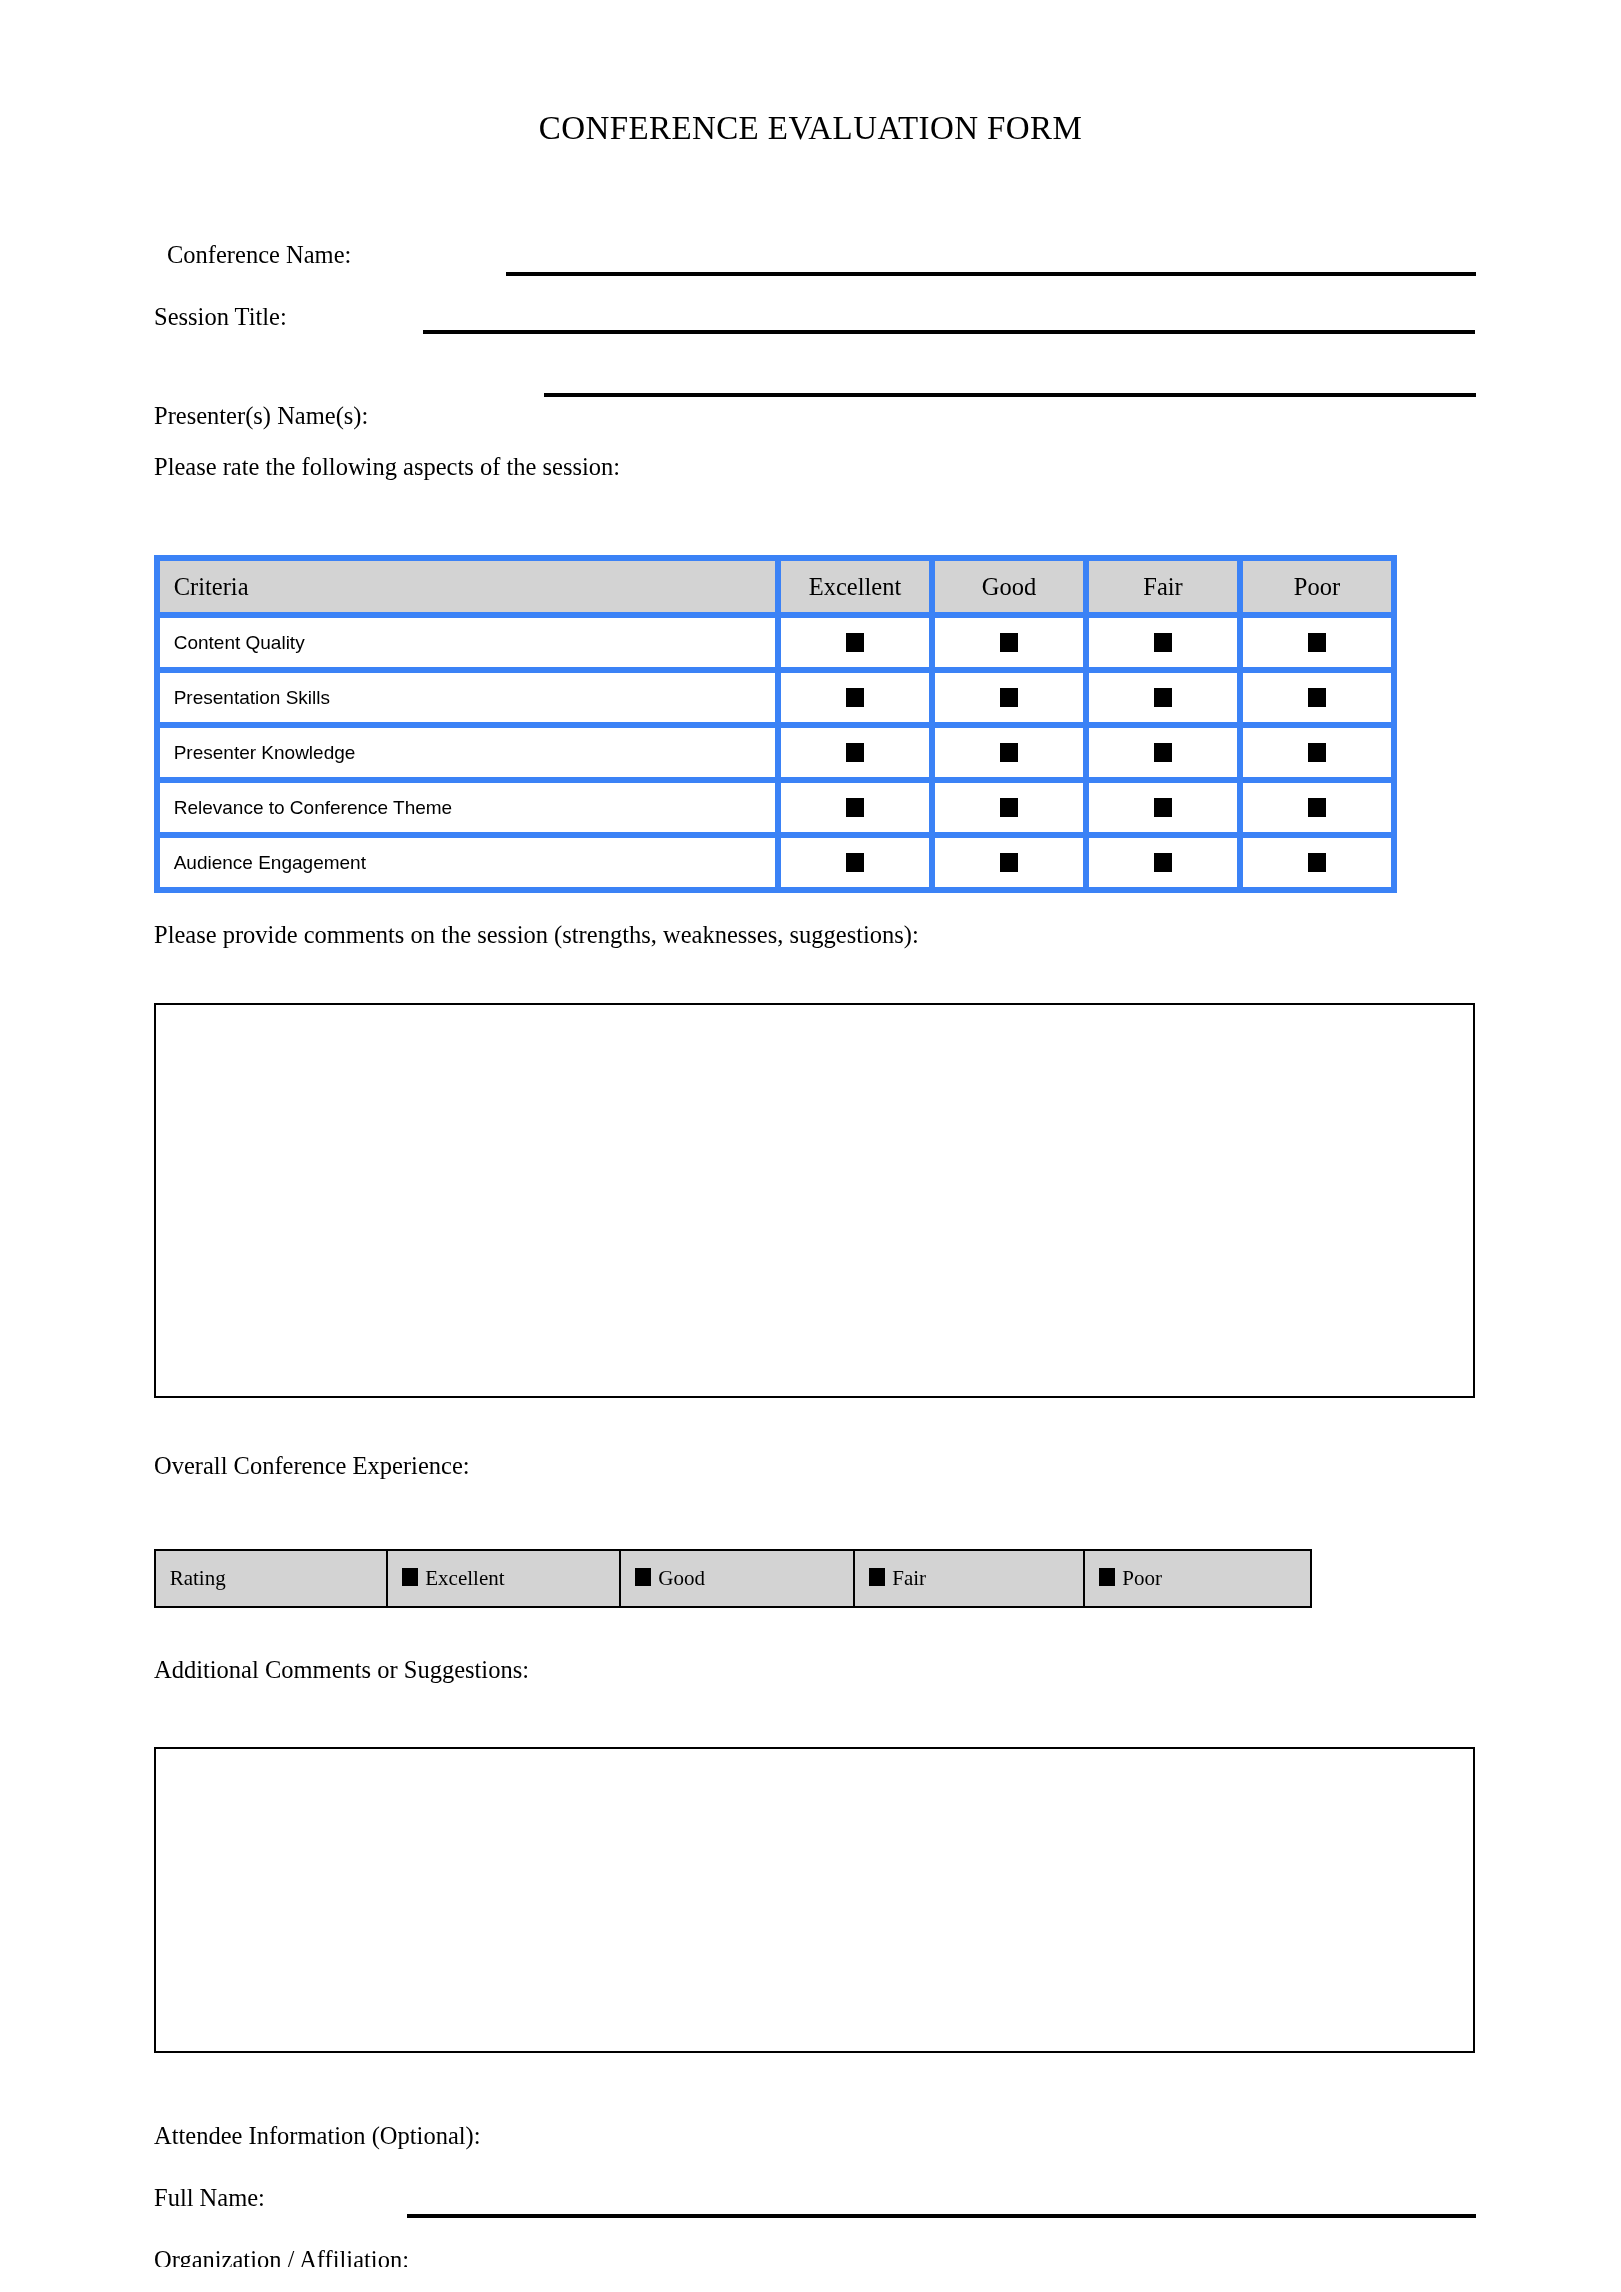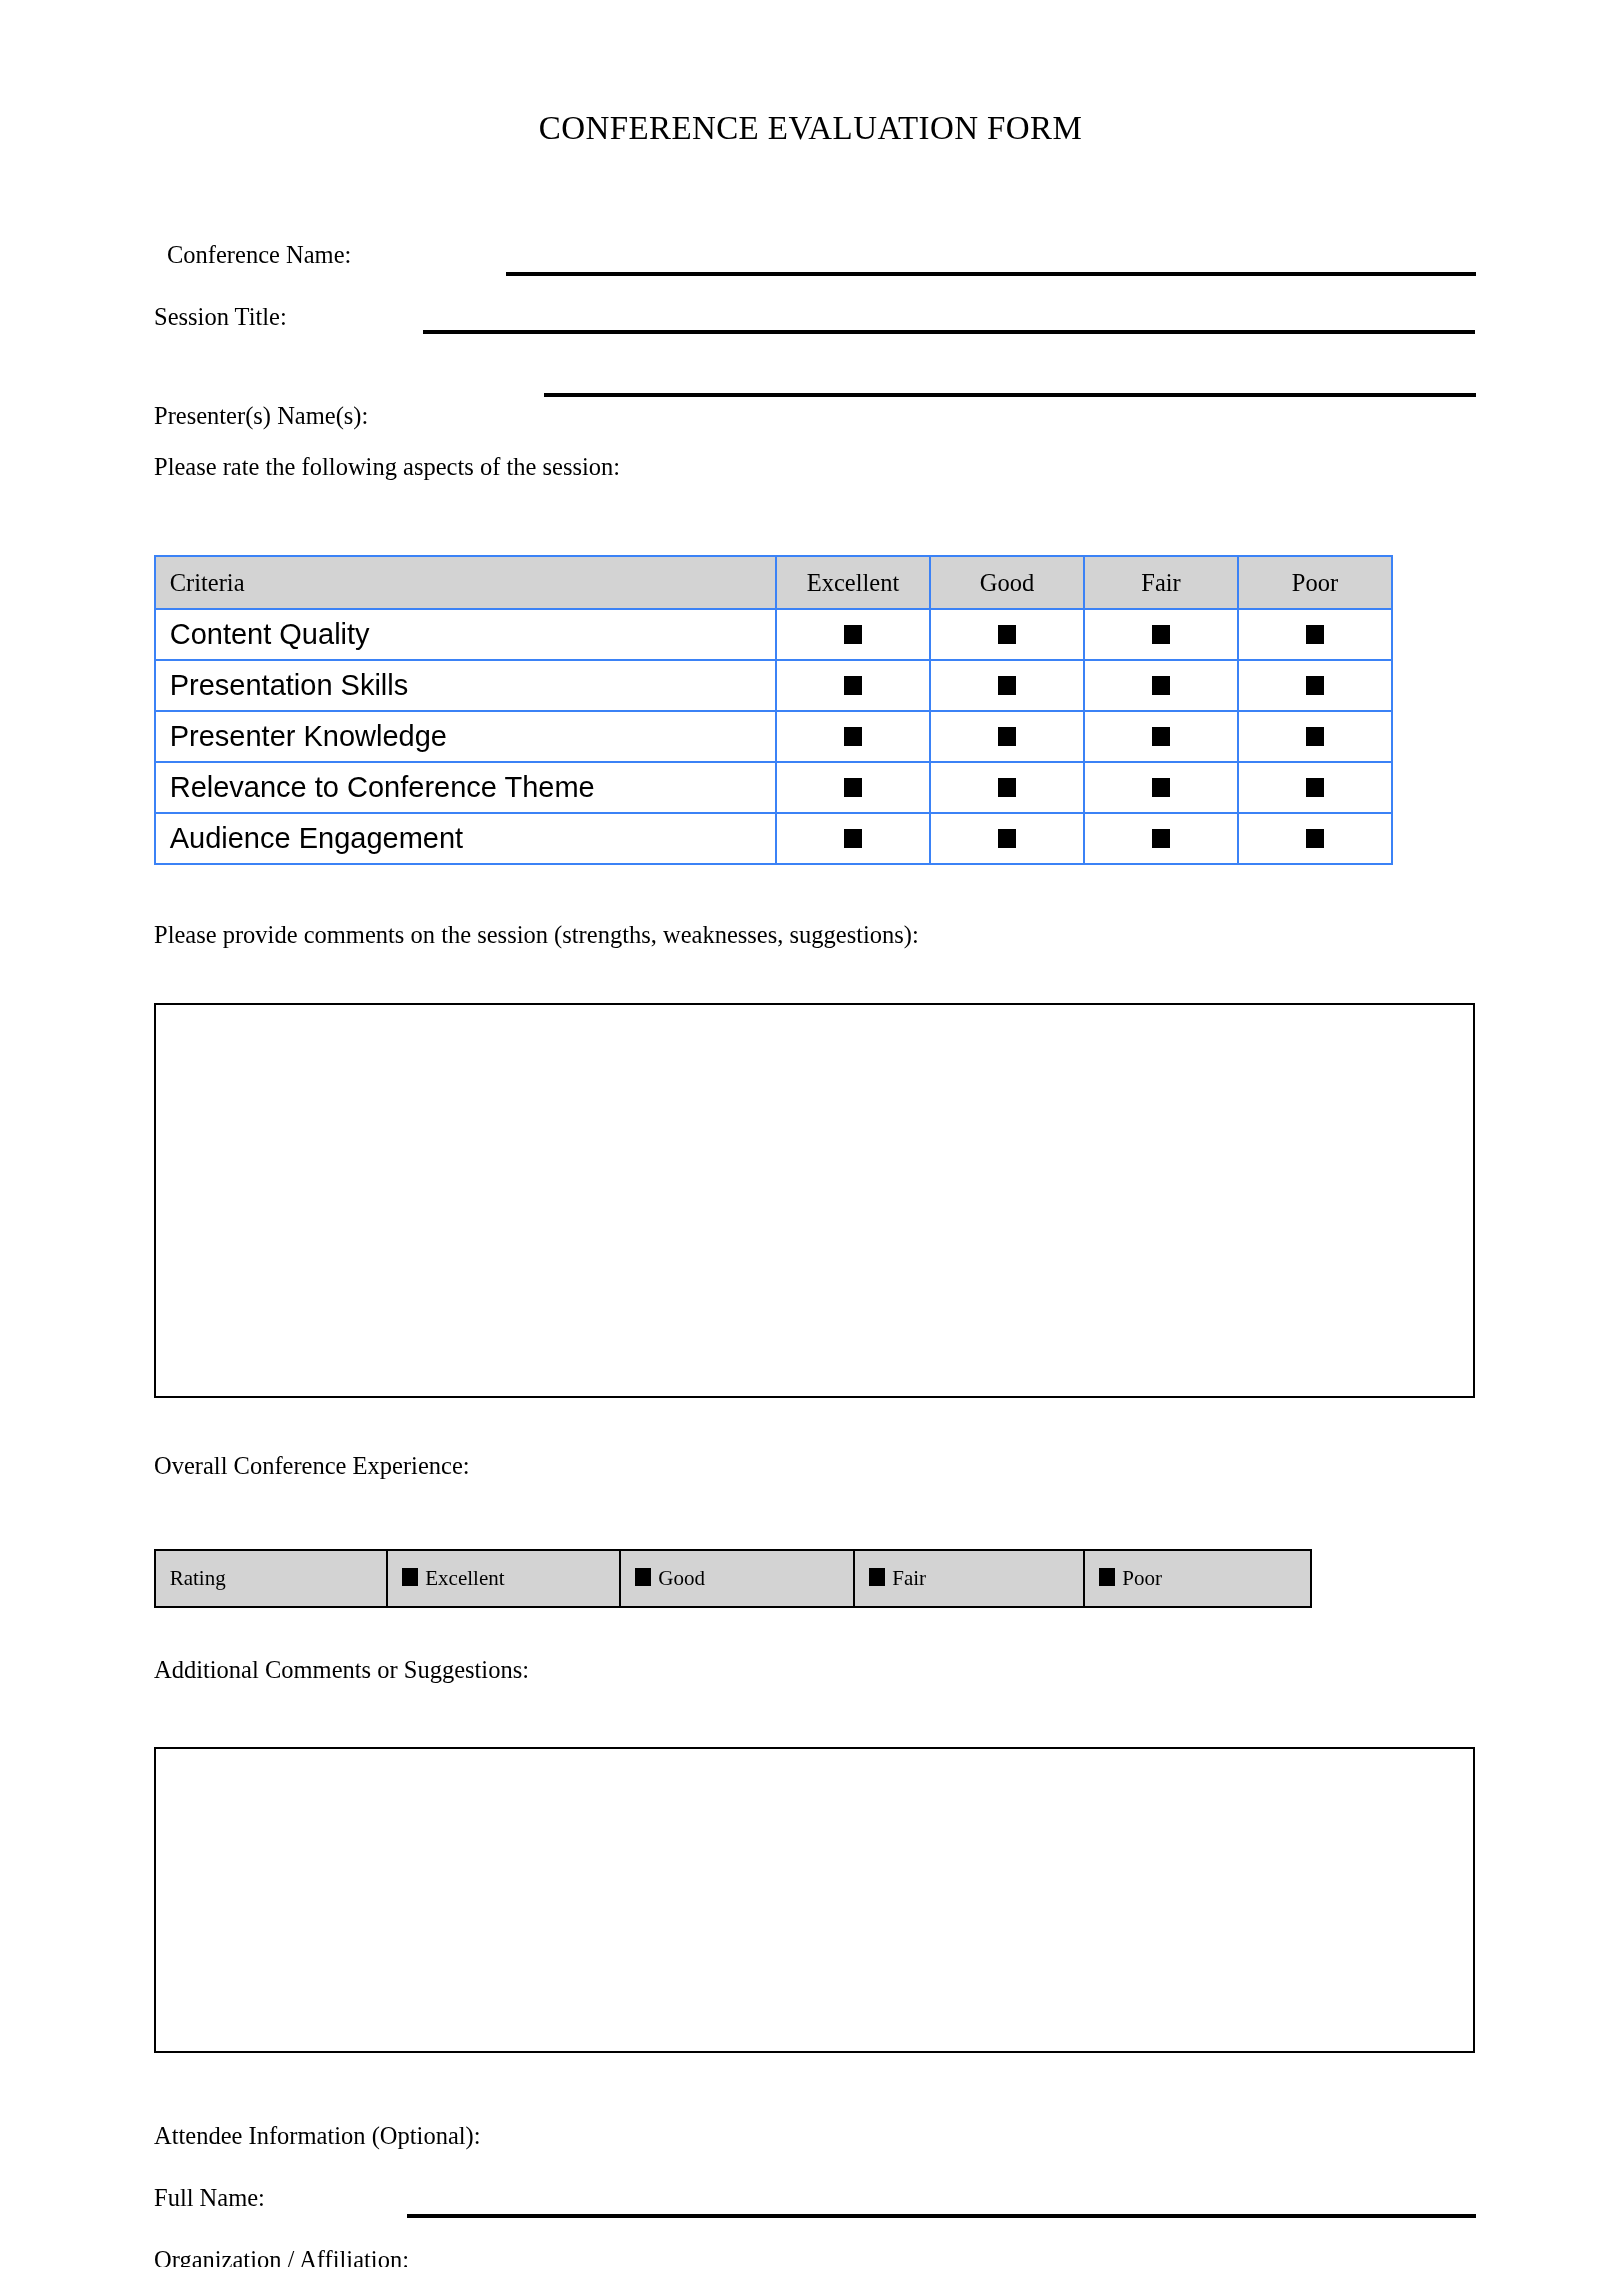--- a/index.html
+++ b/index.html
@@ -49,21 +49,21 @@
   
   .rating-table {
     position: absolute;
     left: 154px;
     top: 555px;
     width: 1237px;
     border-collapse: collapse;
     table-layout: fixed;
   }
   .rating-table td, .rating-table th {
-    border: 2px solid #3b82f6;
+    border: 6px solid #3b82f6;
     padding: 0;
     height: 49px;
     vertical-align: middle;
     margin-top: 32px;
   }
   .rating-table thead th {
     background: #d3d3d3;
     font-weight: normal;
     font-family: "Liberation Serif", "DejaVu Serif", serif;
     font-size: 24.5px;
@@ -71,21 +71,21 @@
     height: 51px;
   }
   .rating-table thead th.crit-head {
     text-align: left;
     padding-left: 13.7px;
   }
   .rating-table tbody td.crit-cell {
     text-align: left;
     padding-left: 13.7px;
     font-family: "Liberation Sans", "DejaVu Sans", sans-serif;
-    font-size: 29px;
+    font-size: 19px;
   }
   .rating-table tbody td.opt-cell {
     text-align: center;
     font-family: "Liberation Sans", "DejaVu Sans", sans-serif;
     font-size: 25.5px;
     line-height: 0;
   }
   .sq {
     display: inline-block;
     width: 17.6px;

